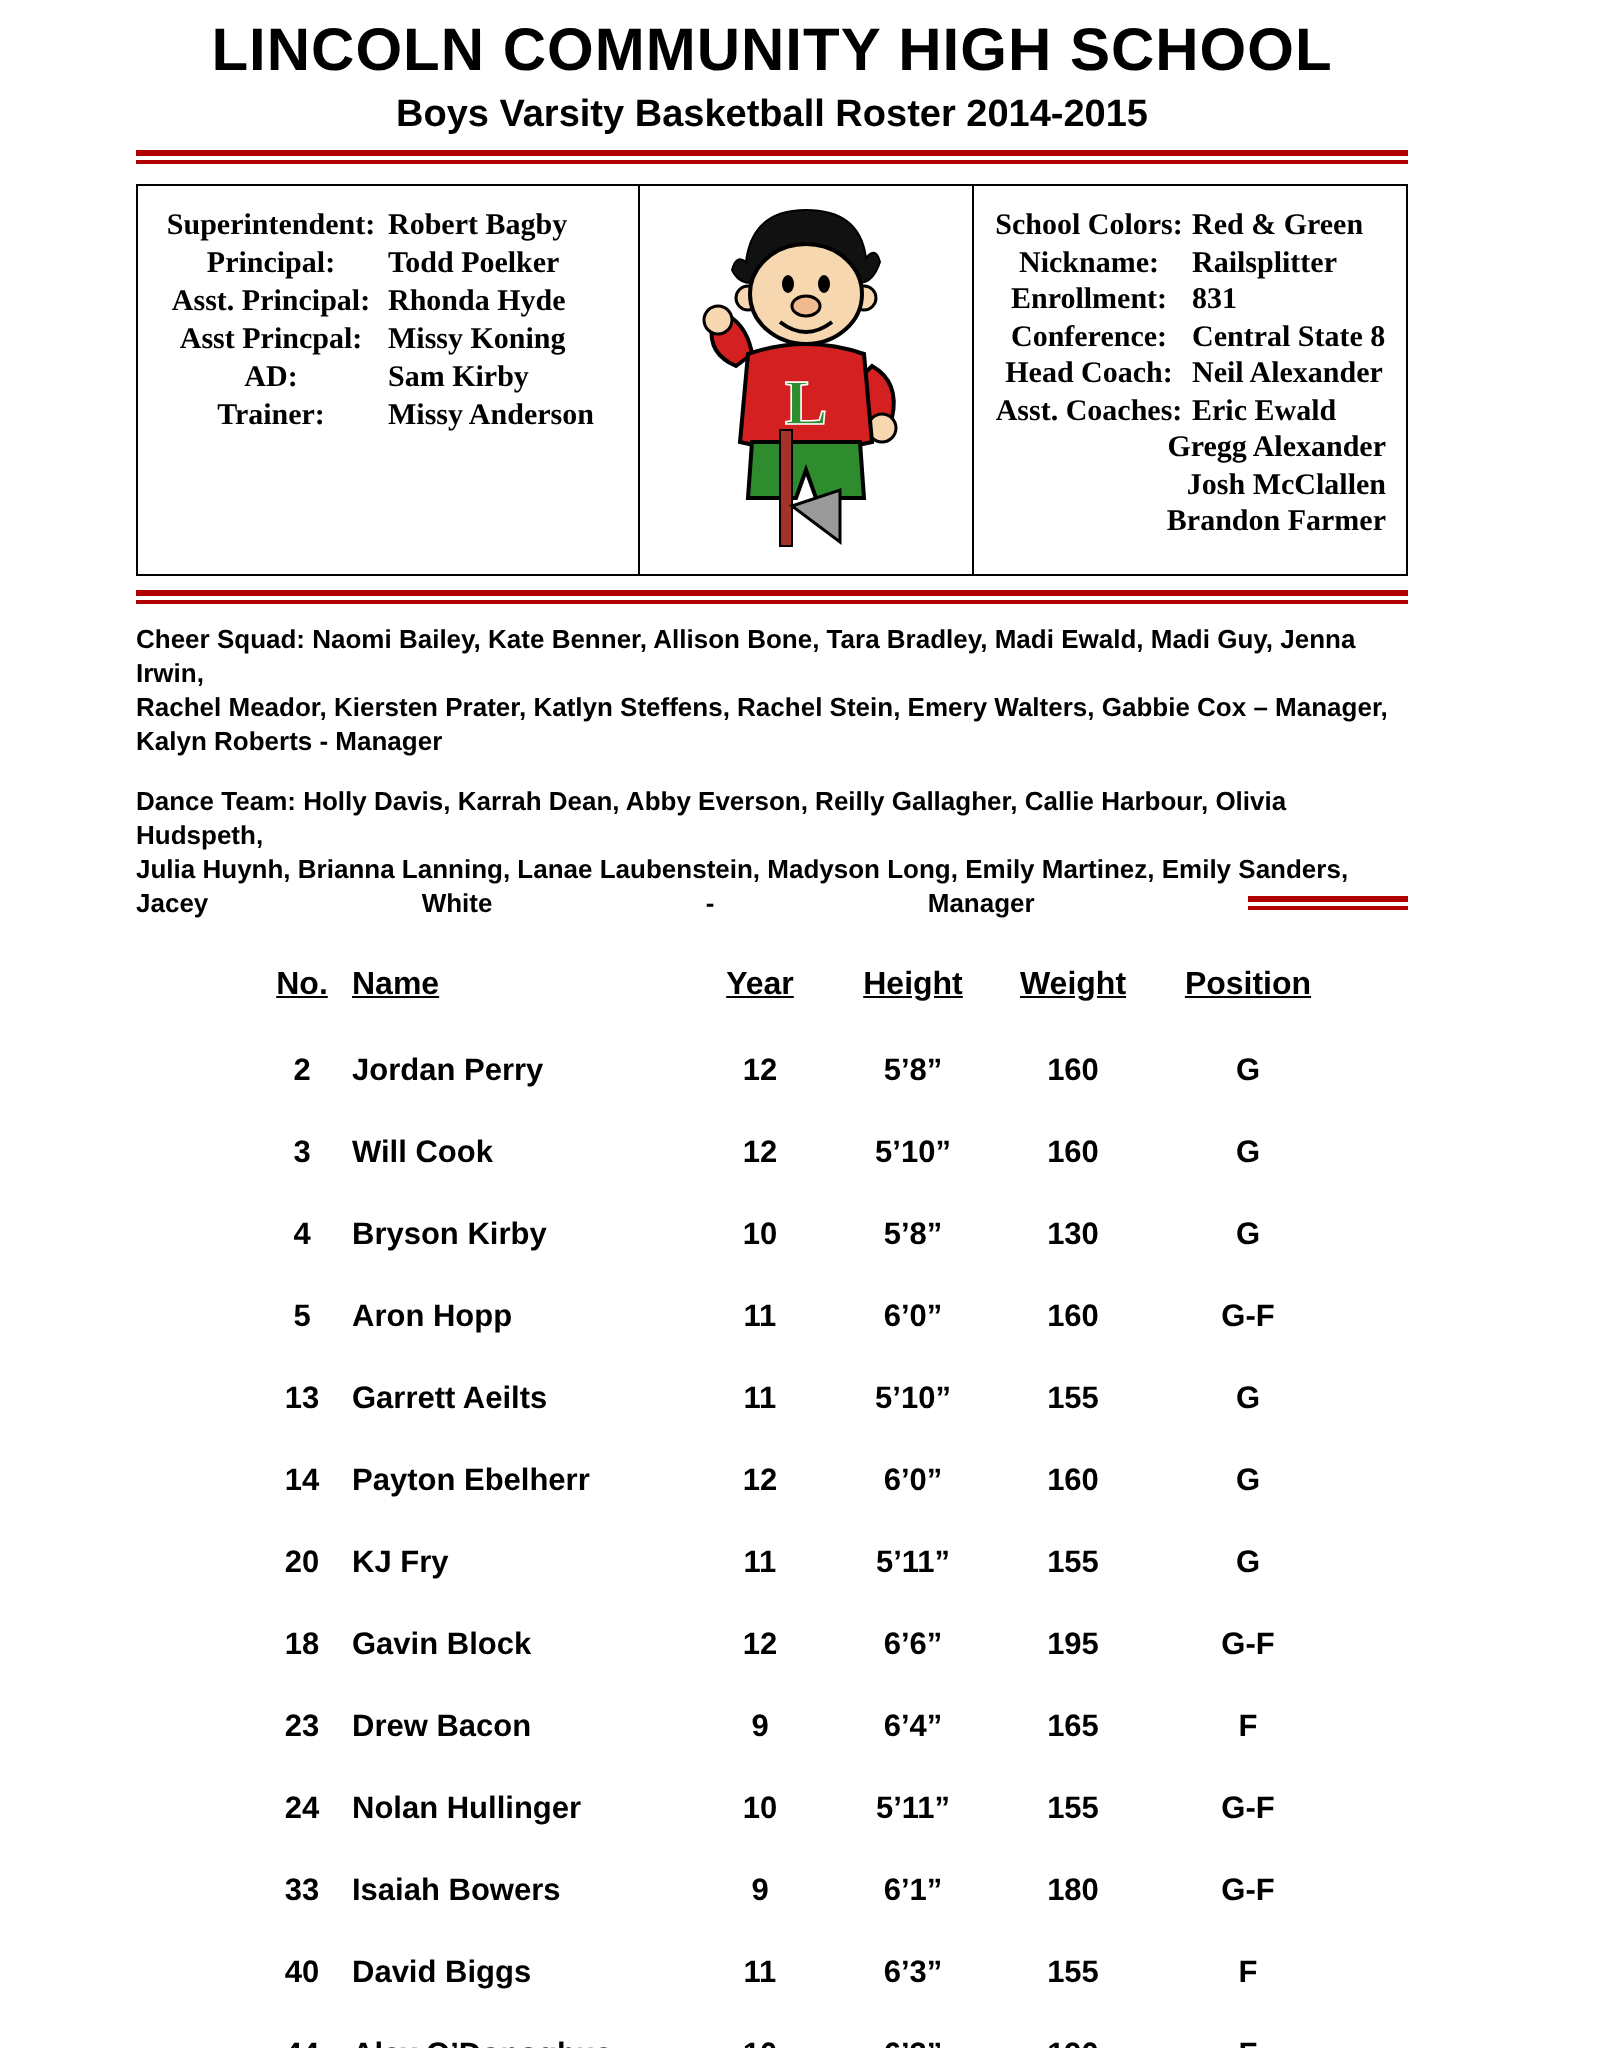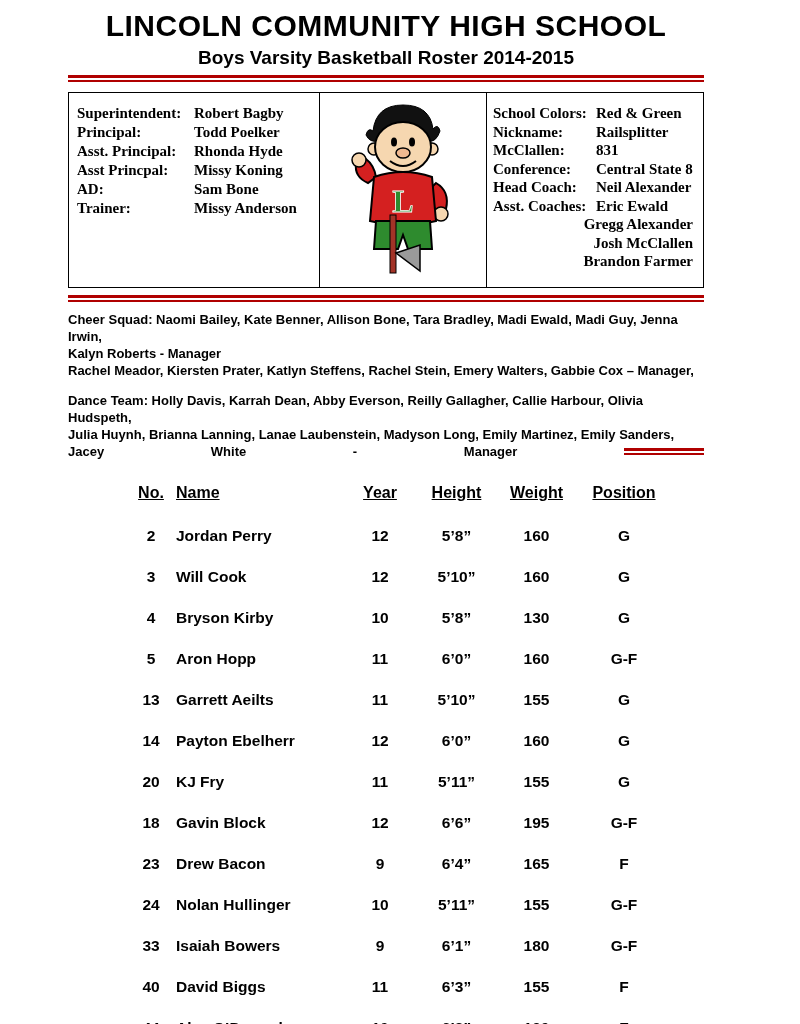--- a/index.html
+++ b/index.html
@@ -34,21 +34,21 @@
   .info-box{
     display:flex;border:1px solid #000;margin-top:10px;height:196px;
     font-family:"Liberation Serif", serif;font-weight:bold;font-size:15px;
   }
   .info-left{flex:0 0 250px;padding:11px 4px 0 8px;line-height:19px;}
   .info-mid{
     flex:0 0 168px;border-left:1px solid #000;border-right:1px solid #000;
     display:flex;align-items:center;justify-content:center;
   }
   .info-right{flex:1;padding:11px 8px 0 6px;line-height:18.5px;}
-  .info-row{display:flex;}
+  .info-row{display:flex;text-align:center;}
   .info-left .lbl{flex:0 0 117px;}
   .info-right .lbl{flex:0 0 103px;}
   .extra-coaches{text-align:right;padding-right:2px;}
 
   
   .squad{
     font-size:13px;font-weight:bold;line-height:17px;margin-top:9px;
   }
   .squad.dance{margin-top:13px;}
   .dance-last{
@@ -99,21 +99,21 @@
       <div class="info-row">
           <span class="lbl">Asst. Principal:</span>
           <span class="val">Rhonda Hyde</span>
         </div>
       <div class="info-row">
           <span class="lbl">Asst Princpal:</span>
           <span class="val">Missy Koning</span>
         </div>
       <div class="info-row">
           <span class="lbl">AD:</span>
-          <span class="val">Sam Bone</span>
+          <span class="val">Sam Kirby</span>
         </div>
       <div class="info-row">
           <span class="lbl">Trainer:</span>
           <span class="val">Missy Anderson</span>
         </div>
     </div>
 
     <div class="info-mid">
       <svg width="150" height="186" viewBox="0 0 150 186" aria-hidden="true">
 
@@ -151,21 +151,21 @@
     <div class="info-right">
       <div class="info-row">
           <span class="lbl">School Colors:</span>
           <span class="val">Red &amp; Green</span>
         </div>
       <div class="info-row">
           <span class="lbl">Nickname:</span>
           <span class="val">Railsplitter</span>
         </div>
       <div class="info-row">
-          <span class="lbl">McClallen:</span>
+          <span class="lbl">Enrollment:</span>
           <span class="val">831</span>
         </div>
       <div class="info-row">
           <span class="lbl">Conference:</span>
           <span class="val">Central State 8</span>
         </div>
       <div class="info-row">
           <span class="lbl">Head Coach:</span>
           <span class="val">Neil Alexander</span>
         </div>
@@ -178,22 +178,22 @@
         <div>Josh McClallen</div>
         <div>Brandon Farmer</div>
       </div>
     </div>
   </div>
 
   <div class="red-rule rule-mid"></div>
 
   <div class="squad">
     <div>Cheer Squad:  Naomi Bailey, Kate Benner, Allison Bone, Tara Bradley, Madi Ewald, Madi Guy, Jenna Irwin,</div>
+    <div>Rachel Meador, Kiersten Prater, Katlyn Steffens, Rachel Stein, Emery Walters, Gabbie Cox – Manager,</div>
     <div>Kalyn Roberts - Manager</div>
-    <div>Rachel Meador, Kiersten Prater, Katlyn Steffens, Rachel Stein, Emery Walters, Gabbie Cox – Manager,</div>
   </div>
 
   <div class="squad dance">
     <div>Dance Team: Holly Davis, Karrah Dean, Abby Everson, Reilly Gallagher, Callie Harbour, Olivia Hudspeth,</div>
     <div>Julia Huynh, Brianna Lanning, Lanae Laubenstein, Madyson Long, Emily Martinez, Emily Sanders,</div>
     <div class="dance-last">
       <span>Jacey</span>
       <span>White</span>
       <span>-</span>
       <span>Manager</span>

